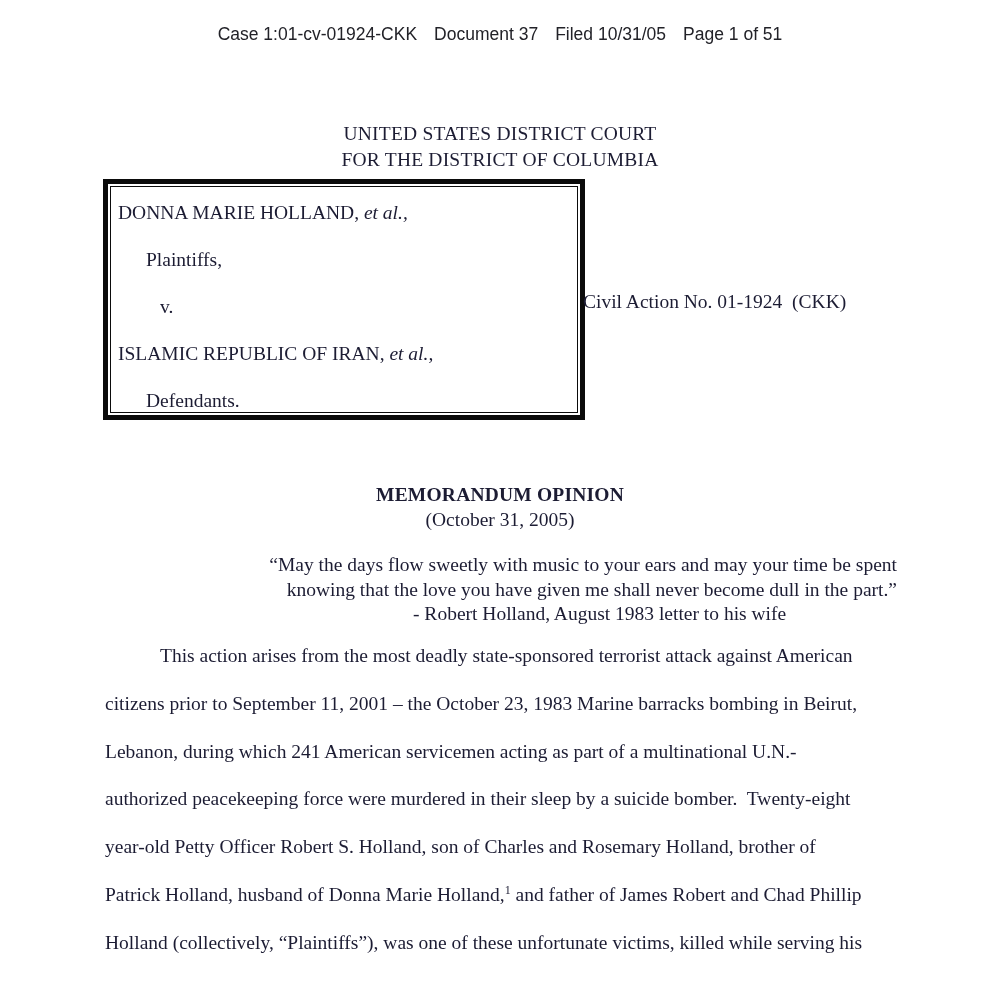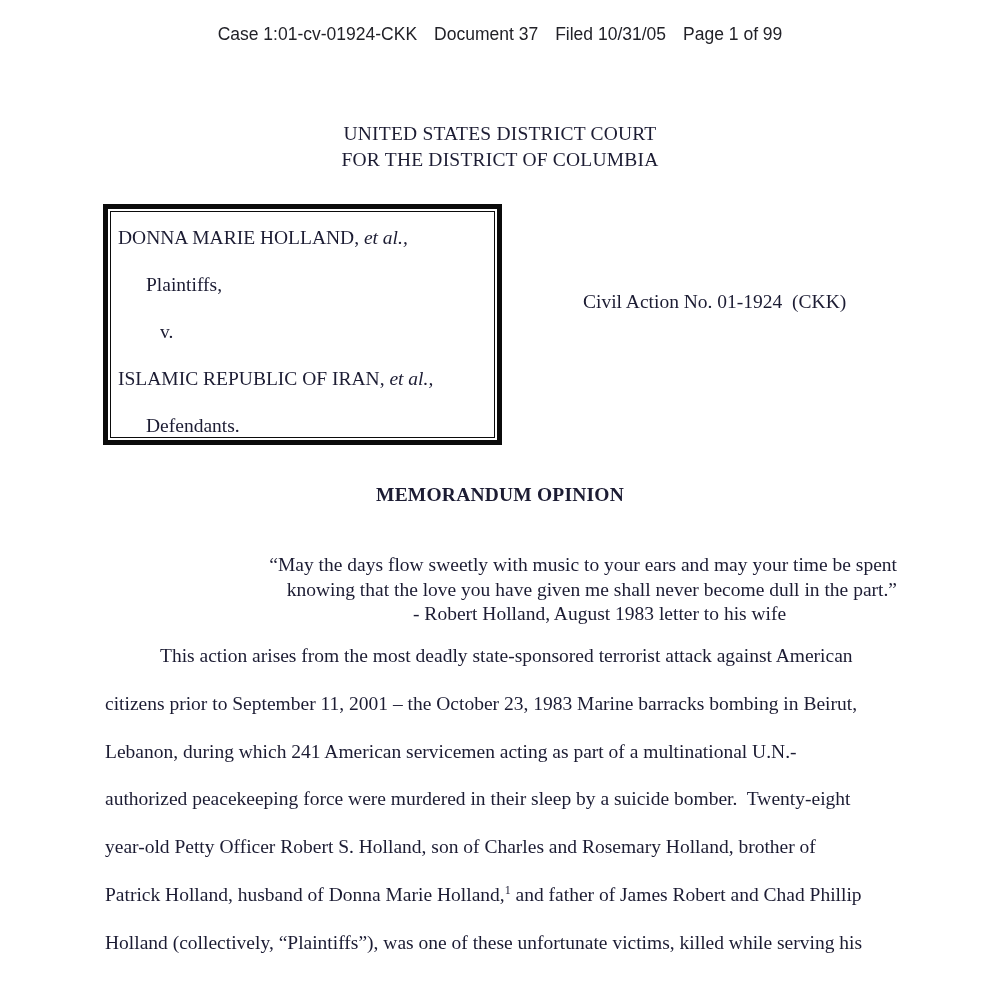--- a/index.html
+++ b/index.html
@@ -32,22 +32,22 @@
     top: 121px; left: 0; right: 0;
     text-align: center;
     font-size: 19.5px;
     line-height: 25.5px;
     letter-spacing: 0.2px;
   }
 
   
   .caption-box-outer {
     position: absolute;
-    left: 103px; top: 204px;
-    width: 399px; height: 241px;
+    left: 103px; top: 179px;
+    width: 482px; height: 241px;
     border: 5px solid #0b0b0b;
     box-sizing: border-box;
     padding: 2px;
   }
   .caption-box-inner {
     width: 100%; height: 100%;
     border: 1.5px solid #0b0b0b;
     box-sizing: border-box;
     padding: 2px 0 0 7px;
   }
@@ -99,41 +99,42 @@
   .body-line { line-height: 47.8px; white-space: pre; }
   .first-line-indent { text-indent: 55px; }
   sup.footnote-ref { font-size: 12px; line-height: 0; vertical-align: 7px; }
 </style>
 </head>
 <body>
 
 <div class="page">
 
   <div class="pacer-header">
-    <span>Case 1:01-cv-01924-CKK</span><span>Document 37</span><span>Filed 10/31/05</span><span>Page 1 of 99</span>
+    <span>Case 1:01-cv-01924-CKK</span><span>Document 37</span><span>Filed 10/31/05</span><span>Page 1 of 51</span>
   </div>
 
   <div class="court-title">
     <div>UNITED STATES DISTRICT COURT</div>
     <div>FOR THE DISTRICT OF COLUMBIA</div>
   </div>
 
   <div class="caption-box-outer">
     <div class="caption-box-inner">
       <div class="caption-line"><span>DONNA MARIE HOLLAND,</span> <i>et al.,</i></div>
       <div class="caption-line indent-1">Plaintiffs,</div>
       <div class="caption-line indent-2">v.</div>
       <div class="caption-line"><span>ISLAMIC REPUBLIC OF IRAN,</span> <i>et al.,</i></div>
       <div class="caption-line indent-1">Defendants.</div>
     </div>
   </div>
 
   <div class="civil-action">Civil Action No. 01-1924  (CKK)</div>
 
   <div class="opinion-title">MEMORANDUM OPINION</div>
+  <div class="opinion-date">(October 31, 2005)</div>
 
   <div class="quote-block">
     <div class="quote-line">“May the days flow sweetly with music to your ears and may your time be spent</div>
     <div class="quote-line">knowing that the love you have given me shall never become dull in the part.”</div>
     <div class="quote-attribution">- Robert Holland, August 1983 letter to his wife</div>
   </div>
 
   <div class="body-para">
     <div class="body-line first-line-indent">This action arises from the most deadly state-sponsored terrorist attack against American</div>
     <div class="body-line">citizens prior to September 11, 2001 – the October 23, 1983 Marine barracks bombing in Beirut,</div>

